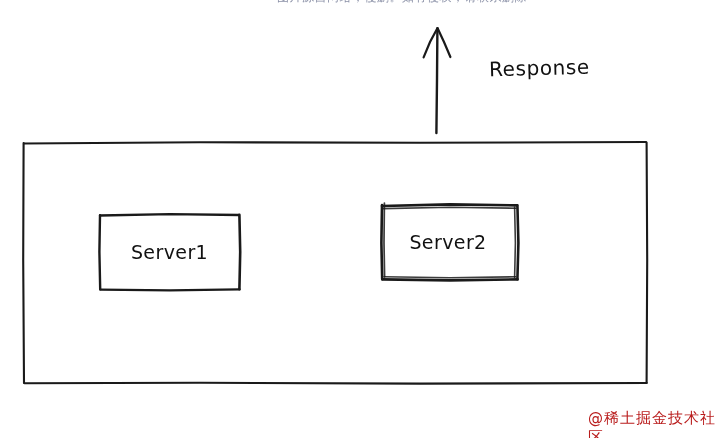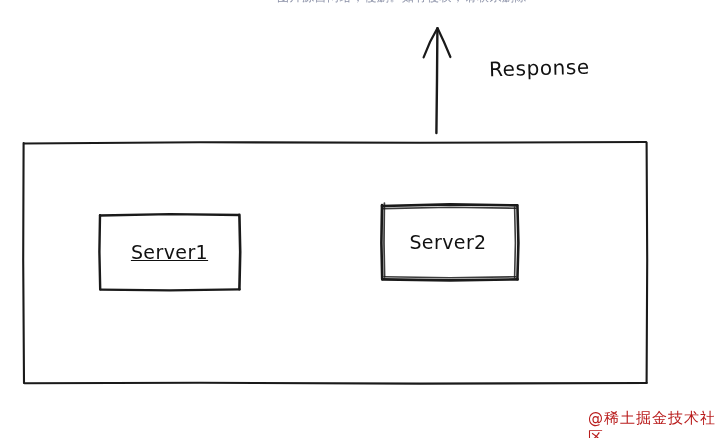--- a/index.html
+++ b/index.html
@@ -34,21 +34,20 @@
   #label-server1 {
     left: 99px;
     top: 214px;
     width: 141px;
     height: 76px;
     display: flex;
     align-items: center;
     justify-content: center;
     font-size: 19px;
     letter-spacing: 0.4px;
-    text-decoration: underline;
   }
   #label-server2 {
     left: 381px;
     top: 204px;
     width: 134px;
     height: 76px;
     display: flex;
     align-items: center;
     justify-content: center;
     font-size: 19px;

